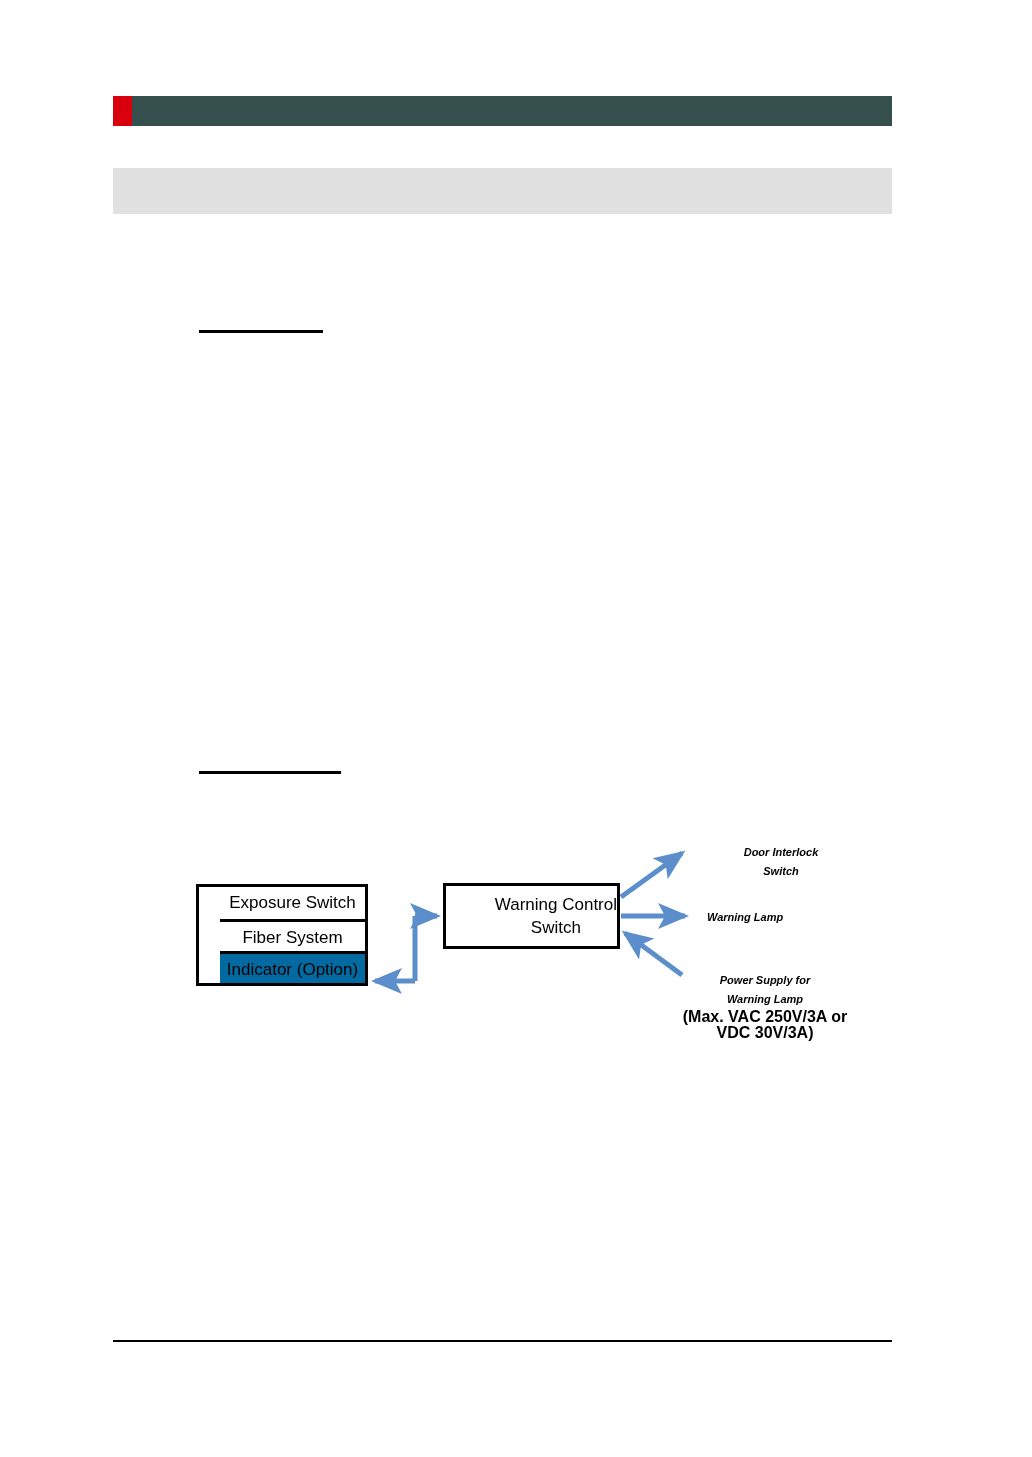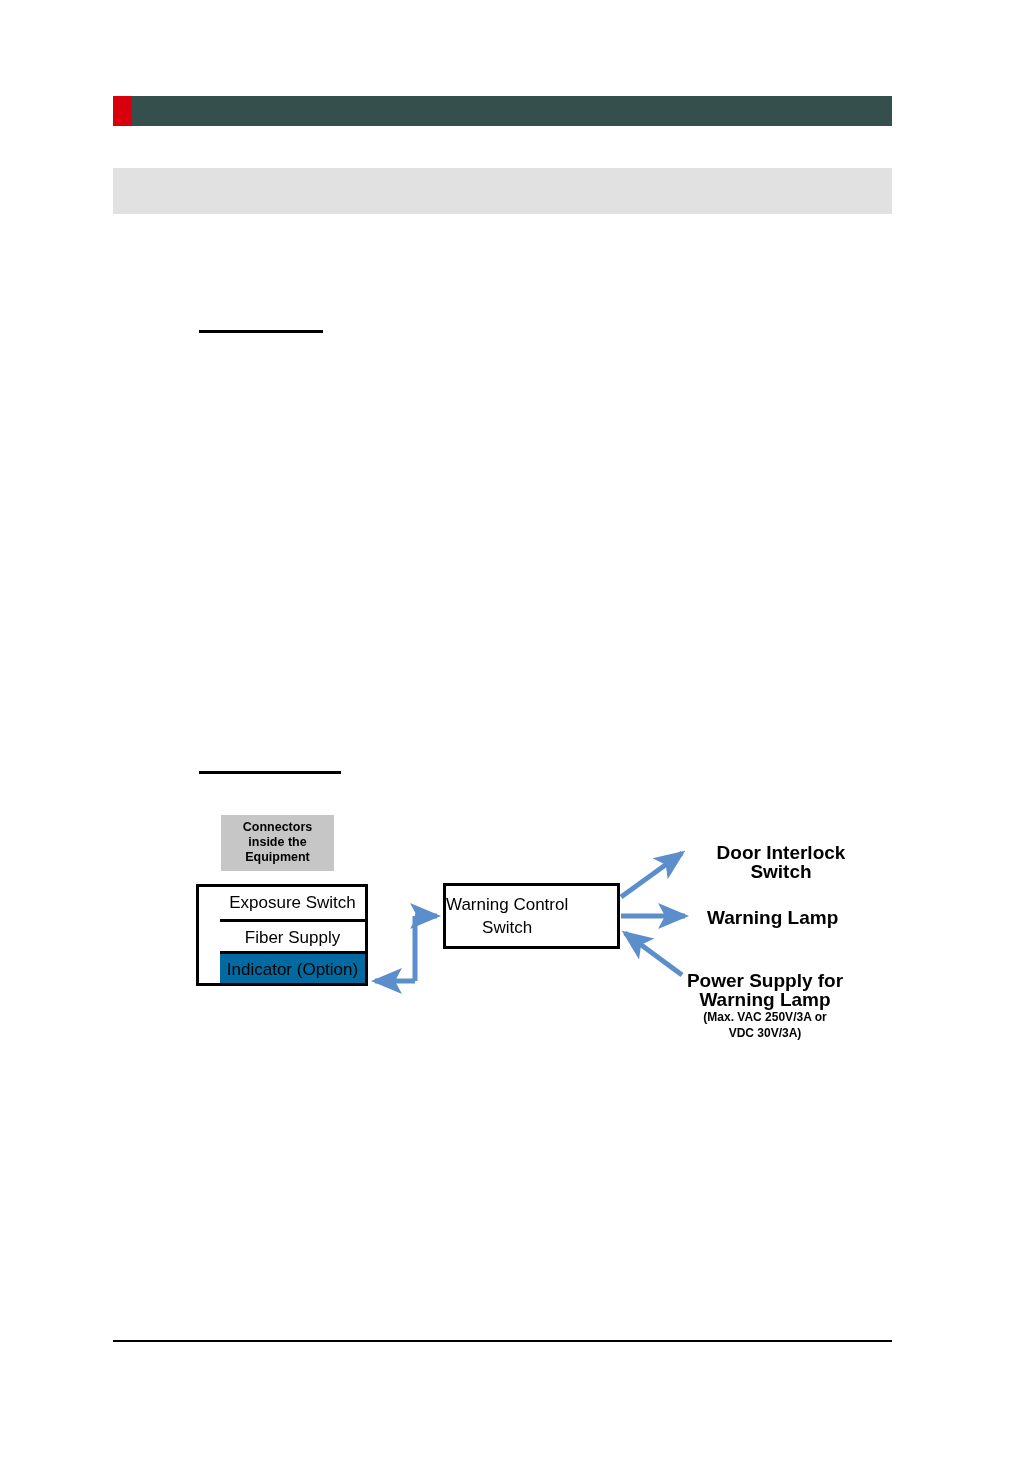--- a/index.html
+++ b/index.html
@@ -154,21 +154,21 @@
     position: absolute;
     left: 258px;
     top: 78px;
     width: 177px;
     height: 66px;
     border: 3px solid #000000;
     box-sizing: border-box;
     background: #ffffff;
     display: flex;
     align-items: center;
-    justify-content: flex-start;
+    justify-content: flex-end;
     text-align: center;
     font-size: 17px;
     line-height: 23px;
     color: #000000;
   }
 
   .diagram-svg {
     position: absolute;
     left: 0;
     top: 0;
@@ -178,26 +178,27 @@
   }
 
   .out-label {
     position: absolute;
     text-align: center;
     font-weight: bold;
     color: #000000;
   }
   .out-label .lbl-main {
     display: block;
-    font-size: 19px;
+    font-size: 11px;
     line-height: 19px;
+    font-style: italic;
   }
   .out-label .lbl-sub {
     display: block;
-    font-size: 12px;
+    font-size: 16px;
     line-height: 16px;
   }
   .out-label.label-door   { left: 508px; top: 38px;  width: 176px; }
   .out-label.label-lamp   { left: 508px; top: 103px; width: 176px; text-align: left; padding-left: 14px; box-sizing: border-box; }
   .out-label.label-power  { left: 484px; top: 166px; width: 192px; }
 
   
   .footer-rule {
     position: absolute;
     left: 113px;
@@ -256,29 +257,24 @@
 
       <g>
         <path d="M436,111 L500,111" stroke="#5b8ecb" stroke-width="5" fill="none" marker-end="url(#ah)"></path>
       </g>
 
       <g>
         <path d="M497,170 L440,128" stroke="#5b8ecb" stroke-width="5" fill="none" marker-end="url(#ah)"></path>
       </g>
     </svg>
 
-    <div class="connectors-caption">
-      <span>Connectors</span><br>
-      <span>inside the</span><br>
-      <span>Equipment</span>
-    </div>
 
     <div class="connector-stack">
       <div class="connector-row">Exposure Switch</div>
-      <div class="connector-row">Fiber Supply</div>
+      <div class="connector-row">Fiber System</div>
       <div class="connector-row is-option">Indicator (Option)</div>
     </div>
 
     <div class="control-box">
       <div>
         <span>Warning Control</span><br>
         <span>Switch</span>
       </div>
     </div>
 

